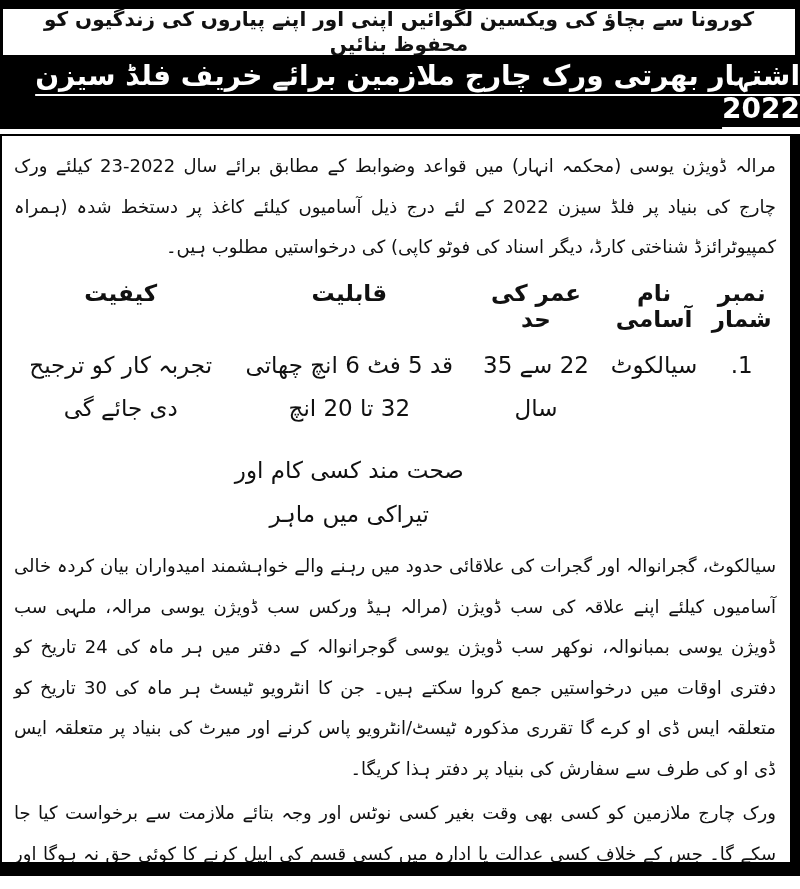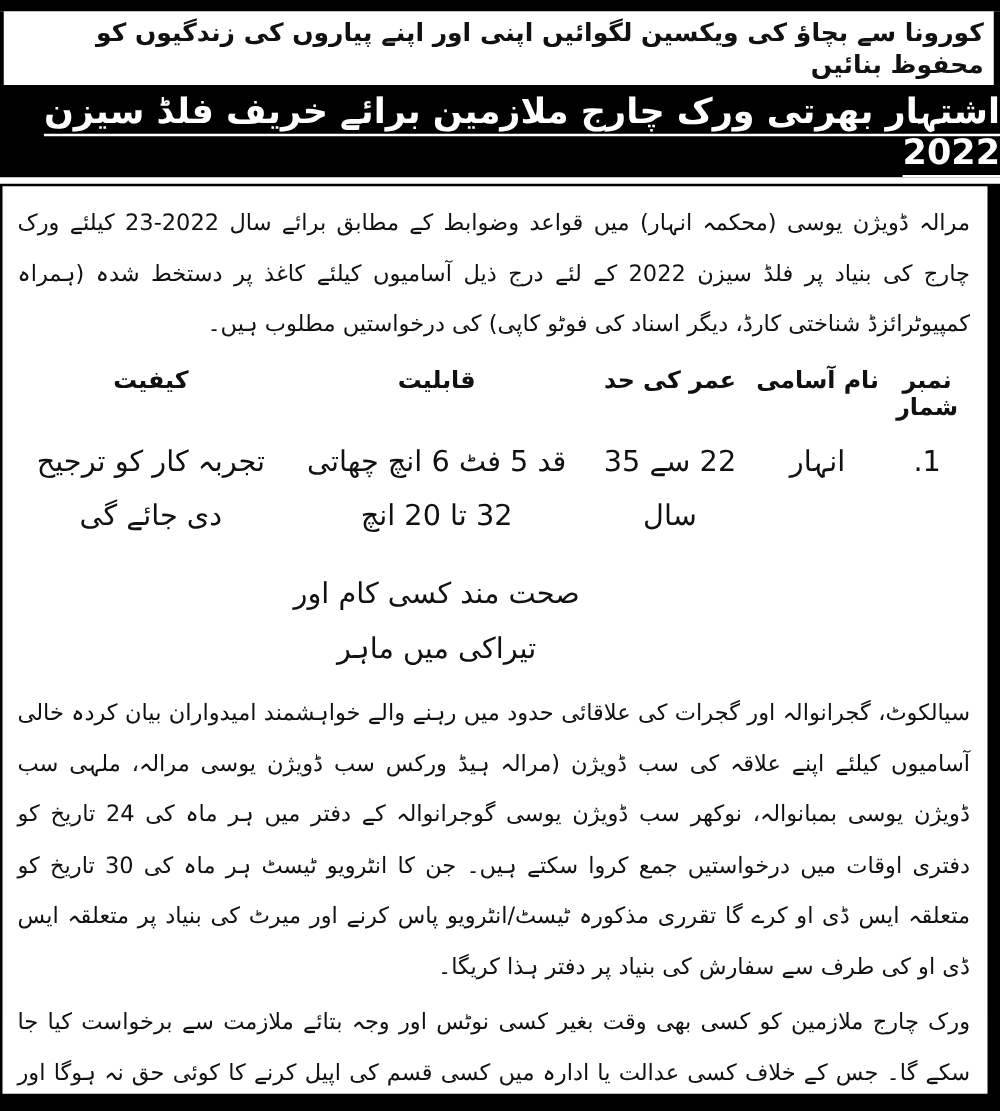--- a/index.html
+++ b/index.html
@@ -3,23 +3,23 @@
 <meta charset="utf-8">
 <style>
   html,body{margin:0;padding:0;background:#e8e8e8;}
   .page{
     width:800px;height:889px;margin:0 auto;background:#ffffff;
     font-family:"DejaVu Sans",sans-serif;color:#111;box-sizing:border-box;
     position:relative;overflow:hidden;
   }
   .top-border{height:9px;background:#000;}
   .corona-banner{
-    height:59px;border-left:3px solid #000;border-right:5px solid #000;
+    height:46px;border-left:3px solid #000;border-right:5px solid #000;
     display:flex;align-items:center;justify-content:center;
-    direction:rtl;text-align:right;font-weight:bold;font-size:20px;
+    direction:rtl;text-align:center;font-weight:bold;font-size:20px;
     padding:0 8px;overflow:hidden;line-height:1.25;
   }
   .title-bar{
     background:#000;color:#fff;height:74px;
     display:flex;align-items:center;justify-content:center;
     direction:rtl;font-size:28px;font-weight:bold;overflow:hidden;
   }
   .title-bar .underlined{
     text-decoration:underline;text-decoration-thickness:2px;text-underline-offset:9px;
   }
@@ -31,21 +31,21 @@
     padding:10px 14px 6px 12px;direction:rtl;overflow:hidden;
     display:flex;flex-direction:column;
   }
   .para{
     font-size:18px;line-height:2.25;text-align:justify;margin:0 0 4px 0;
   }
   table.jobs{
     width:100%;border-collapse:collapse;direction:rtl;margin:2px 0 8px 0;
   }
   table.jobs th{
-    font-weight:bold;font-size:19px;padding:6px 2px 10px 2px;vertical-align:top;
+    font-weight:bold;font-size:23px;padding:6px 2px 10px 2px;vertical-align:top;
   }
   table.jobs td{
     font-size:23px;text-align:center;padding:2px 2px;vertical-align:top;line-height:1.9;
   }
   .qual-line2{margin-top:18px;}
 </style>
 </head>
 <body>
 
 <div class="page">
@@ -79,21 +79,21 @@
           <th>نمبر شمار</th>
           <th>نام آسامی</th>
           <th>عمر کی حد</th>
           <th>قابلیت</th>
           <th>کیفیت</th>
         </tr>
       </thead>
       <tbody>
         <tr>
           <td>1.</td>
-          <td>انہار</td>
+          <td>سیالکوٹ</td>
           <td>22 سے 35 سال</td>
           <td>
             <div>قد 5 فٹ 6 انچ چھاتی 32 تا 20 انچ</div>
             <div class="qual-line2">صحت مند کسی کام اور تیراکی میں ماہر</div>
           </td>
           <td>تجربہ کار کو ترجیح دی جائے گی</td>
         </tr>
       </tbody>
     </table>
 

